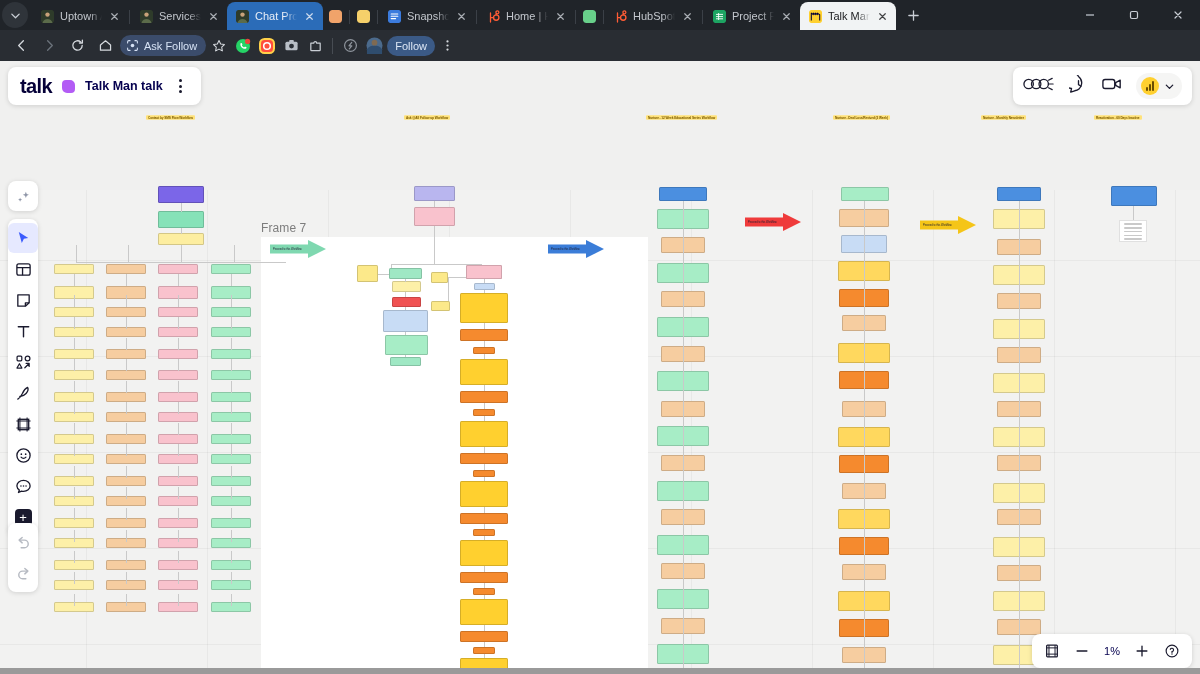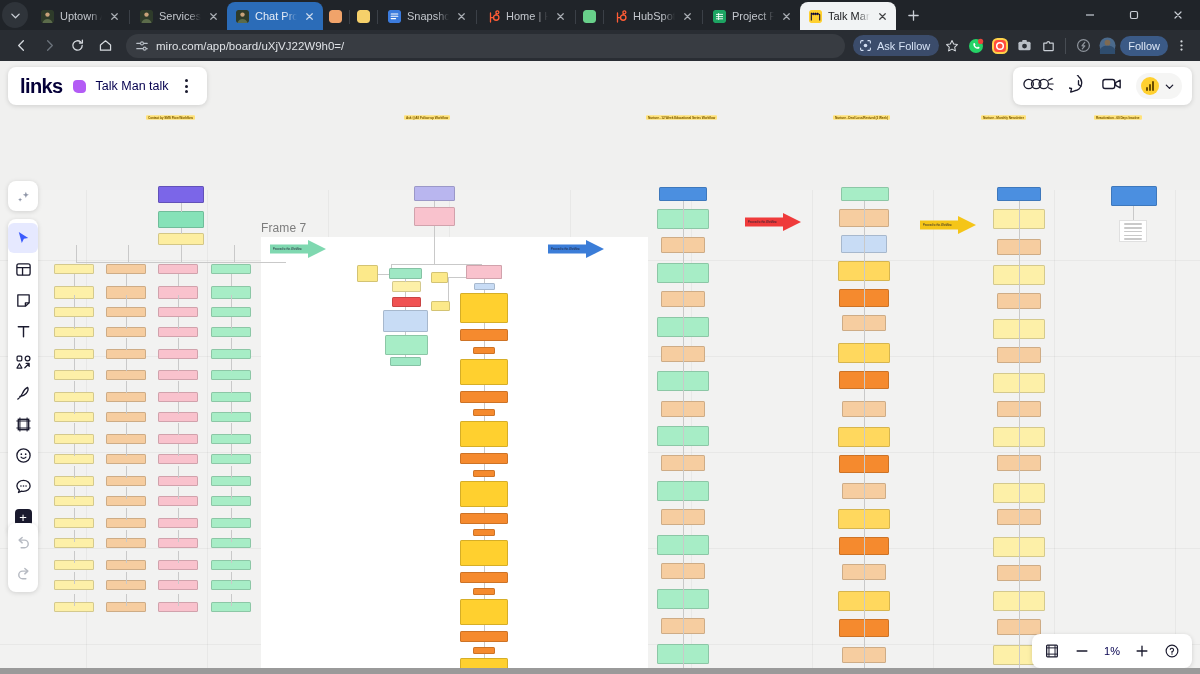--- a/index.html
+++ b/index.html
@@ -117,21 +117,21 @@
   .doclines i { display:block; height:1.6px; background:#c9c9c9; margin:2.2px 4px; border-radius:1px; }
 
   
   .hdr-left {
     position: absolute; left: 8px; top: 6px; height: 38px; background: #fff;
     border-radius: 8px; display: flex; align-items: center; padding: 0 12px; gap: 10px;
     box-shadow: 0 1px 5px rgba(0,0,0,.14);
   }
   .miro-logo { font-size: 20px; font-weight: 700; color: #050038; letter-spacing: -.6px; }
   .board-dot { width: 13px; height: 13px; background: #b35cf5; border-radius: 4px 5px 4px 5px; }
-  .board-name { font-size: 12.5px; color: #05004f; }
+  .board-name { font-size: 12.5px; color: #05004f; font-weight: bold; }
   .dots-btn { width: 16px; display: flex; flex-direction: column; align-items: center; gap: 2.5px; }
   .dots-btn i { width: 3px; height: 3px; border-radius: 50%; background: #1a1a2e; display: block; }
 
   .hdr-right {
     position: absolute; right: 8px; top: 6px; height: 38px; background: #fff;
     border-radius: 8px; display: flex; align-items: center; padding: 0 10px; gap: 14px;
     box-shadow: 0 1px 5px rgba(0,0,0,.14);
   }
   .chip-up {
     height: 26px; background: #f5f5f4; border-radius: 13px; display: flex;
@@ -364,28 +364,20 @@
           <path d="M13 8a5 5 0 1 1-1.6-3.7" fill="none" stroke="#d5d9de" stroke-width="1.4" stroke-linecap="round"></path>
           <path d="M13.2 2.2v3.1h-3.1" fill="none" stroke="#d5d9de" stroke-width="1.4" stroke-linecap="round" stroke-linejoin="round"></path>
         </svg>
     </div>
     <div class="navbtn">
       <svg width="15" height="15" viewBox="0 0 16 16">
           <path d="M2.6 7.4L8 3l5.4 4.4V13H2.6z" fill="none" stroke="#d5d9de" stroke-width="1.3" stroke-linejoin="round"></path>
         </svg>
     </div>
 
-    <div class="omnibox">
-      <svg width="14" height="14" viewBox="0 0 16 16">
-          <path d="M2 5h4M10 5h4M2 11h7M13 11h1" stroke="#b9bfc7" stroke-width="1.2" stroke-linecap="round"></path>
-          <circle cx="8" cy="5" r="1.7" fill="none" stroke="#b9bfc7" stroke-width="1.2"></circle>
-          <circle cx="11" cy="11" r="1.7" fill="none" stroke="#b9bfc7" stroke-width="1.2"></circle>
-        </svg>
-      <span class="url">miro.com/app/board/uXjVJ22W9h0=/</span>
-    </div>
 
     <div class="askgoogle">
       <svg width="13" height="13" viewBox="0 0 16 16">
           <path d="M2 5V3.5A1.5 1.5 0 0 1 3.5 2H5M11 2h1.5A1.5 1.5 0 0 1 14 3.5V5M14 11v1.5a1.5 1.5 0 0 1-1.5 1.5H11M5 14H3.5A1.5 1.5 0 0 1 2 12.5V11" fill="none" stroke="#d6e2f5" stroke-width="1.3" stroke-linecap="round"></path>
           <circle cx="8" cy="8" r="2.2" fill="#d6e2f5"></circle>
         </svg>
       <span>Ask Follow</span>
     </div>
     <div class="tbicon">
       <svg width="14" height="14" viewBox="0 0 16 16">
@@ -729,21 +721,21 @@
             </svg><span style="position:absolute;left:3px;top:50%;transform:translateY(-50%);font-size:2.6px;color:#1a1a2e;white-space:nowrap;">Proceed to this Workflow</span></div>
           <div class="arrow" style="left:920px;top:155px;width:56px;height:18px;"><svg width="56" height="18" viewBox="0 0 56 18" preserveAspectRatio="none">
               <path d="M0 4.5h38V0l18 9-18 9v-4.5H0z" fill="#f5c518"></path>
             </svg><span style="position:absolute;left:3px;top:50%;transform:translateY(-50%);font-size:2.6px;color:#1a1a2e;white-space:nowrap;">Proceed to this Workflow</span></div>
         </div>
 
       <div class="frame-label">Frame 7</div>
     </div>
 
     <div class="hdr-left">
-      <span class="miro-logo">links</span>
+      <span class="miro-logo">talk</span>
       <span class="board-dot"></span>
       <span class="board-name">Talk Man talk</span>
       <span class="dots-btn">
           <i></i>
           <i></i>
           <i></i>
         </span>
     </div>
 
     <div class="hdr-right">

